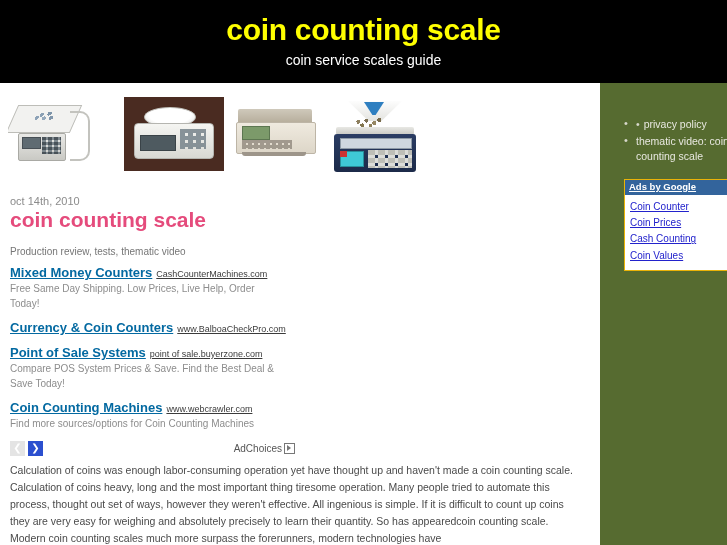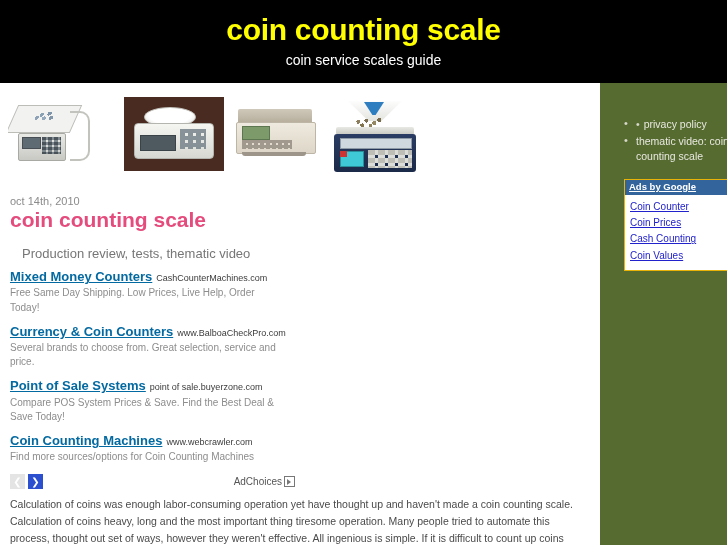--- a/index.html
+++ b/index.html
@@ -275,40 +275,41 @@
   }
 
   
   .adblock {
     margin: 14px 0 0 10px;
     width: 300px;
     position: relative;
   }
   .ad-heading {
     color: #767676;
-    font-size: 13px;
-    margin: 0 0 8px 12px;
+    font-size: 10px;
+    margin: 0 0 8px 0;
   }
   .ad-unit {
     margin-bottom: 9px;
   }
   .ad-line1 {
     white-space: nowrap;
     line-height: 1.25;
   }
   .ad-title {
     color: #0369a1;
     font-size: 13px;
     font-weight: bold;
     text-decoration: underline;
     cursor: pointer;
   }
   .ad-url {
     color: #3b3b3b;
     font-size: 9px;
+    text-decoration: underline;
     margin-left: 4px;
     cursor: pointer;
   }
   .ad-desc {
     color: #8d8d8d;
     font-size: 10px;
     line-height: 1.42;
     margin-top: 1px;
     max-width: 270px;
   }
@@ -485,21 +486,20 @@
         <div class="ad-line1">
           <span class="ad-title">Mixed Money Counters</span><span class="ad-url">CashCounterMachines.com</span>
         </div>
         <div class="ad-desc">Free Same Day Shipping. Low Prices, Live Help, Order Today!</div>
       </div>
 
       <div class="ad-unit">
         <div class="ad-line1">
           <span class="ad-title">Currency &amp; Coin Counters</span><span class="ad-url">www.BalboaCheckPro.com</span>
         </div>
-        <div class="ad-desc">Several brands to choose from. Great selection, service and price.</div>
       </div>
 
       <div class="ad-unit">
         <div class="ad-line1">
           <span class="ad-title">Point of Sale Systems</span><span class="ad-url">point of sale.buyerzone.com</span>
         </div>
         <div class="ad-desc">Compare POS System Prices &amp; Save. Find the Best Deal &amp; Save Today!</div>
       </div>
 
       <div class="ad-unit">

